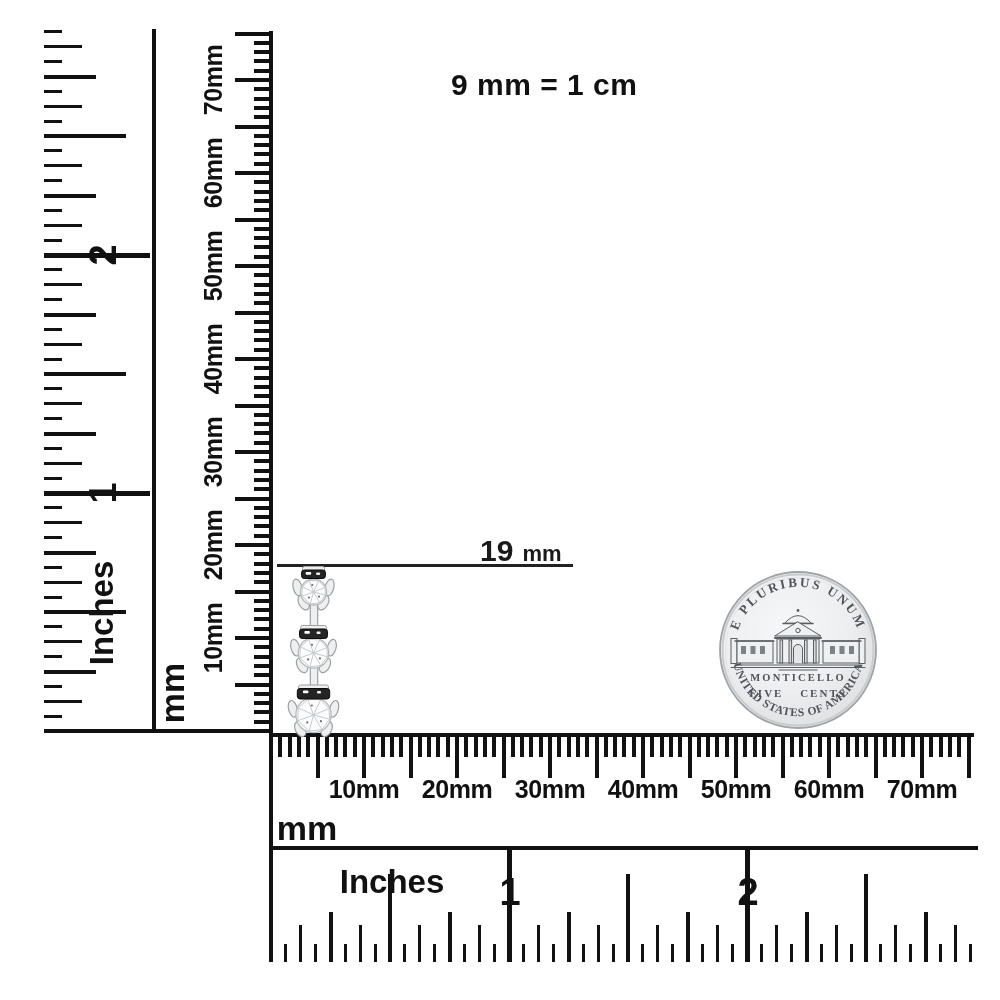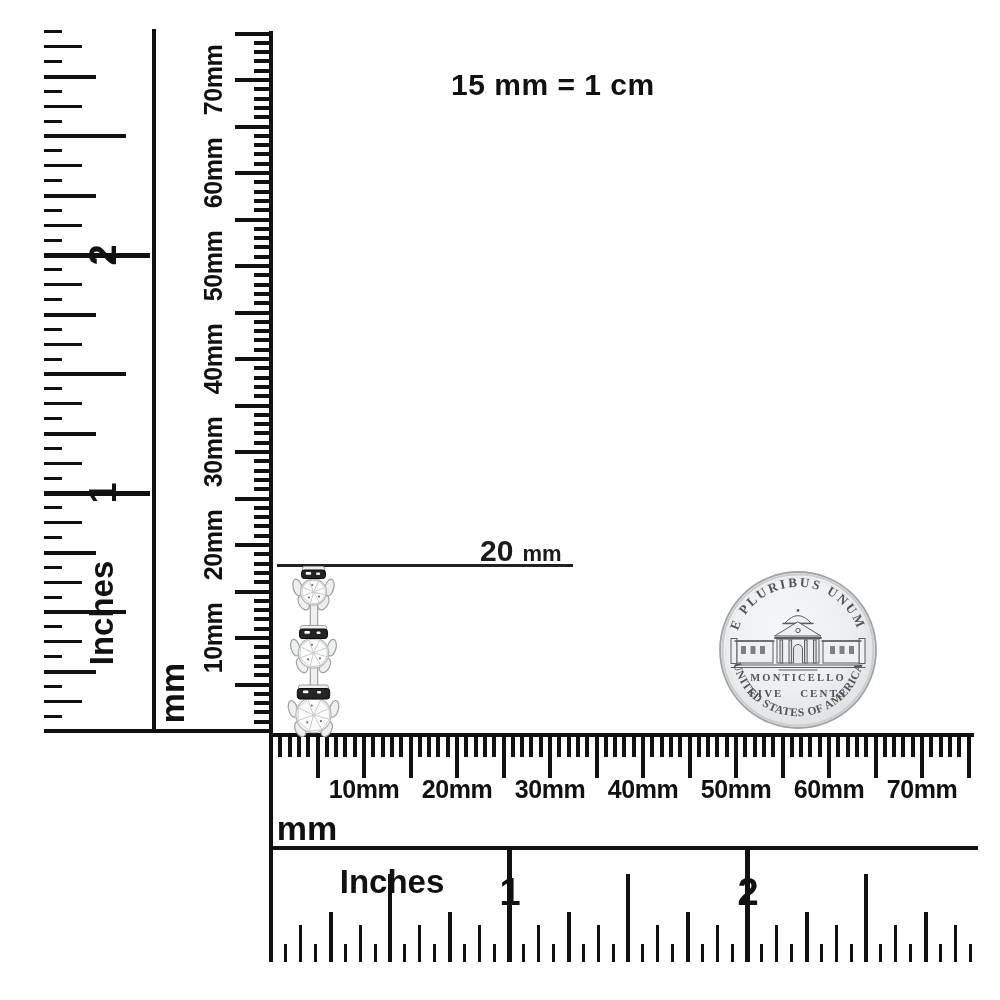--- a/index.html
+++ b/index.html
@@ -302,25 +302,25 @@
       <div class="rlabel rot lbl-in" style="left: 103px; top: 255px;">2</div>
       <div class="rlabel lbl-in" style="left: 510px; top: 892px;">1</div>
       <div class="rlabel lbl-in" style="left: 748px; top: 892px;">2</div>
     </div>
 
   <div class="unit rot" style="left:101px;top:613px">Inches</div>
   <div class="unit rot" style="left:172px;top:693px;font-size:34px">mm</div>
   <div class="unit" style="left:307px;top:828px;font-size:34px">mm</div>
   <div class="unit" style="left:392px;top:881px">Inches</div>
 
-  <div id="title">15 mm = 1 cm</div>
+  <div id="title">9 mm = 1 cm</div>
 
   <div class="line" style="left:277px;top:564px;width:296px;height:3px;background:#222"></div>
   <div id="ann-text">
-    <span class="v">20</span>
+    <span class="v">19</span>
     <span class="u">mm</span>
   </div>
 
   <svg class="abs" style="left:278px;top:556px" width="75" height="190" viewBox="278 556 75 190">
     <g id="earring-g">
         <rect x="310.3" y="596" width="7.4" height="42" fill="#efeff0" stroke="#9aa0a3" stroke-width="1.2"></rect>
         <rect x="310.3" y="657" width="7.4" height="42" fill="#efeff0" stroke="#9aa0a3" stroke-width="1.2"></rect>
         <ellipse cx="297.5" cy="587.45" rx="4.3" ry="8.5" fill="#efeff0" stroke="#9aa0a3" stroke-width="1.2" transform="rotate(-14 297.5 587.45)"></ellipse>
         <ellipse cx="329.5" cy="587.45" rx="4.3" ry="8.5" fill="#efeff0" stroke="#9aa0a3" stroke-width="1.2" transform="rotate(14 329.5 587.45)"></ellipse>
         <ellipse cx="303.75" cy="602.4" rx="5" ry="8" fill="#efeff0" stroke="#9aa0a3" stroke-width="1.2" transform="rotate(-26 303.75 602.4)"></ellipse>

